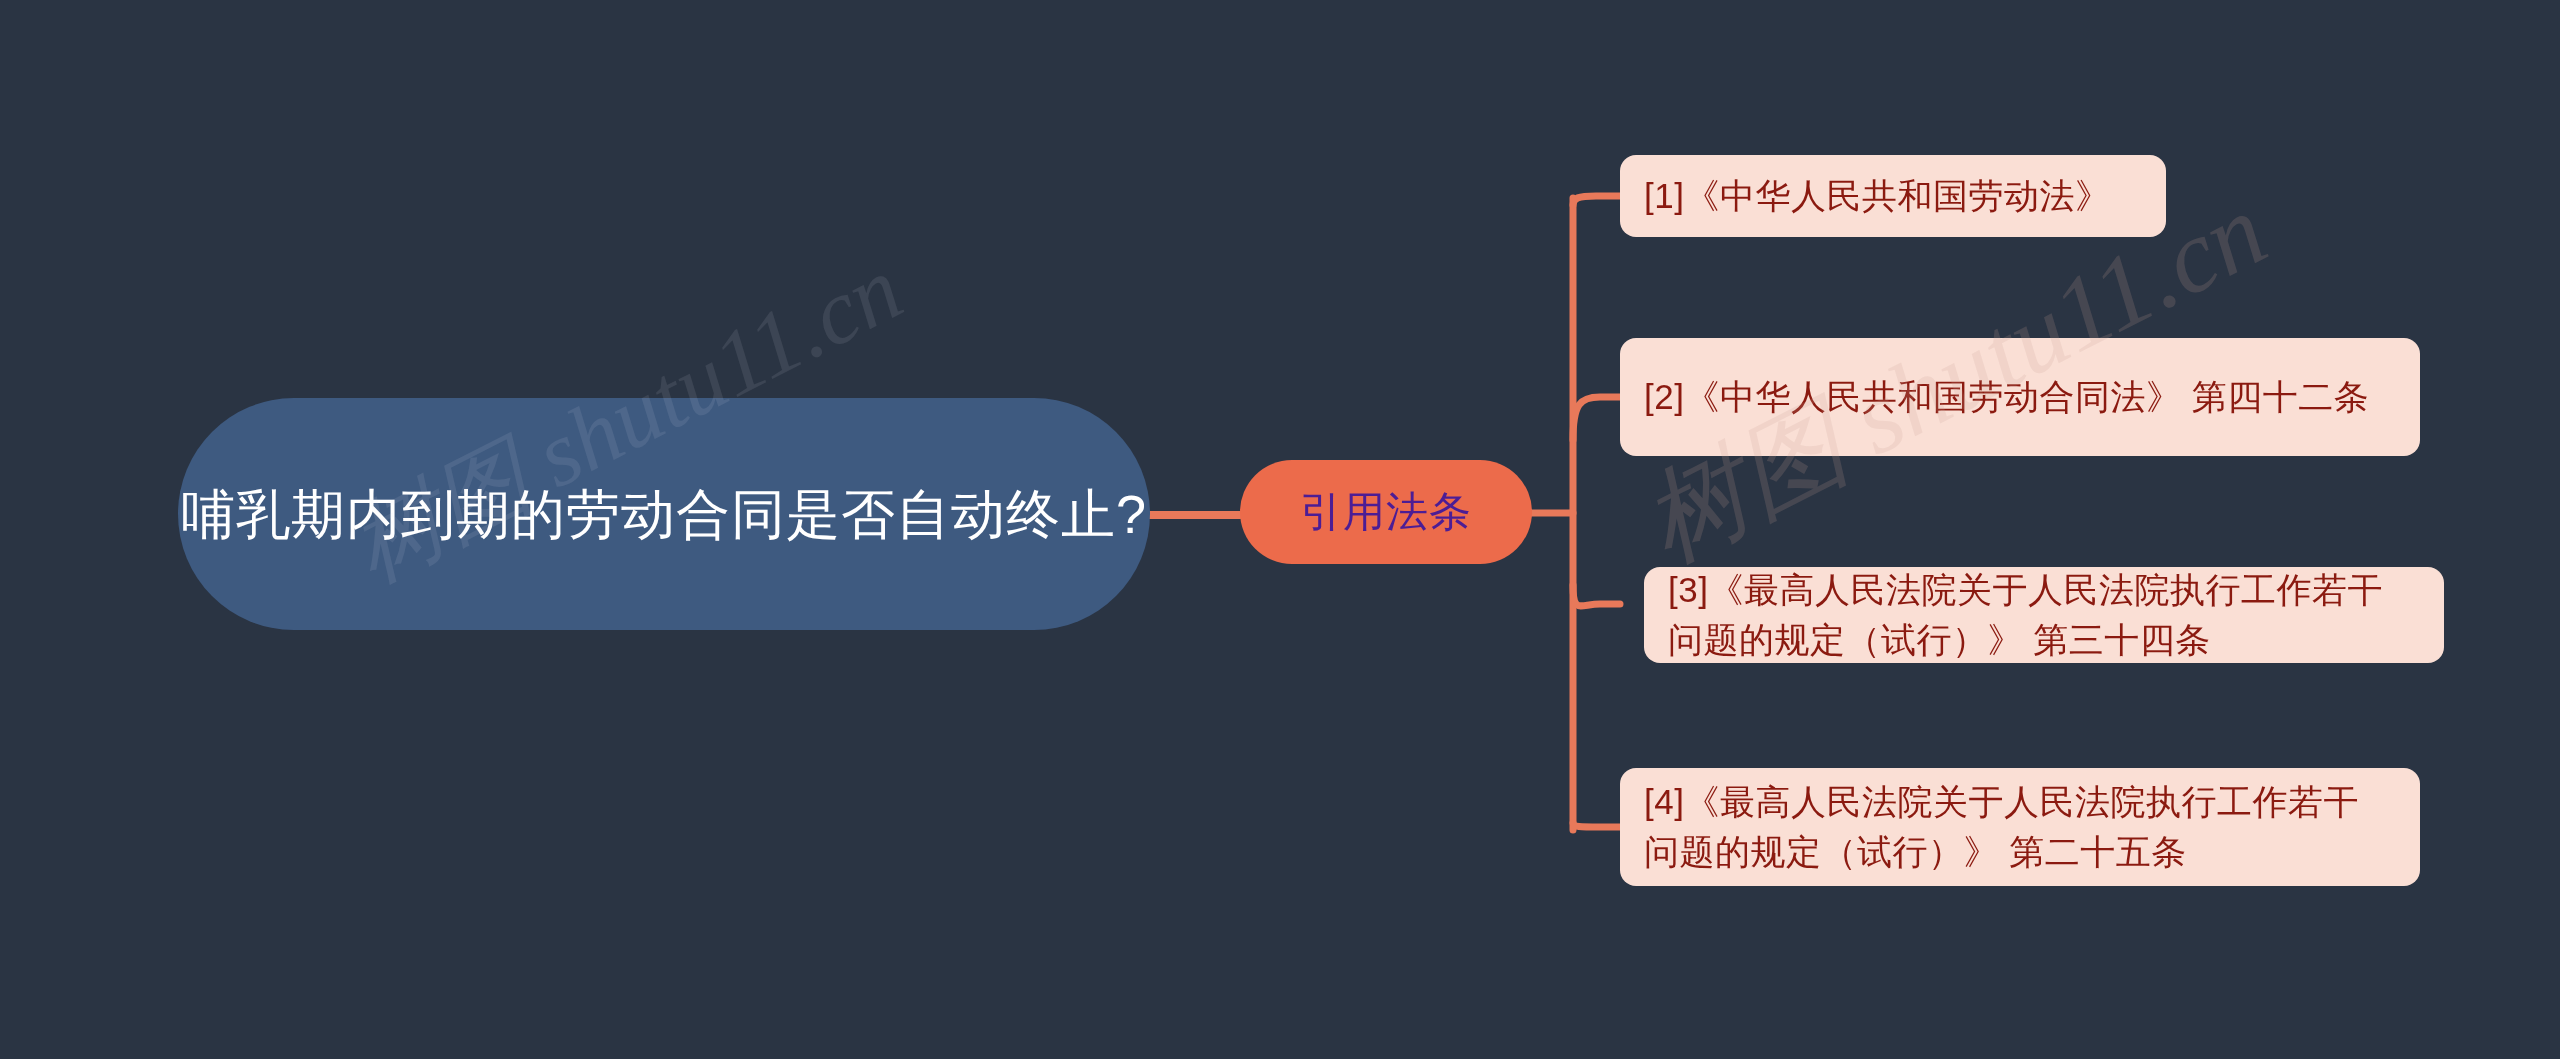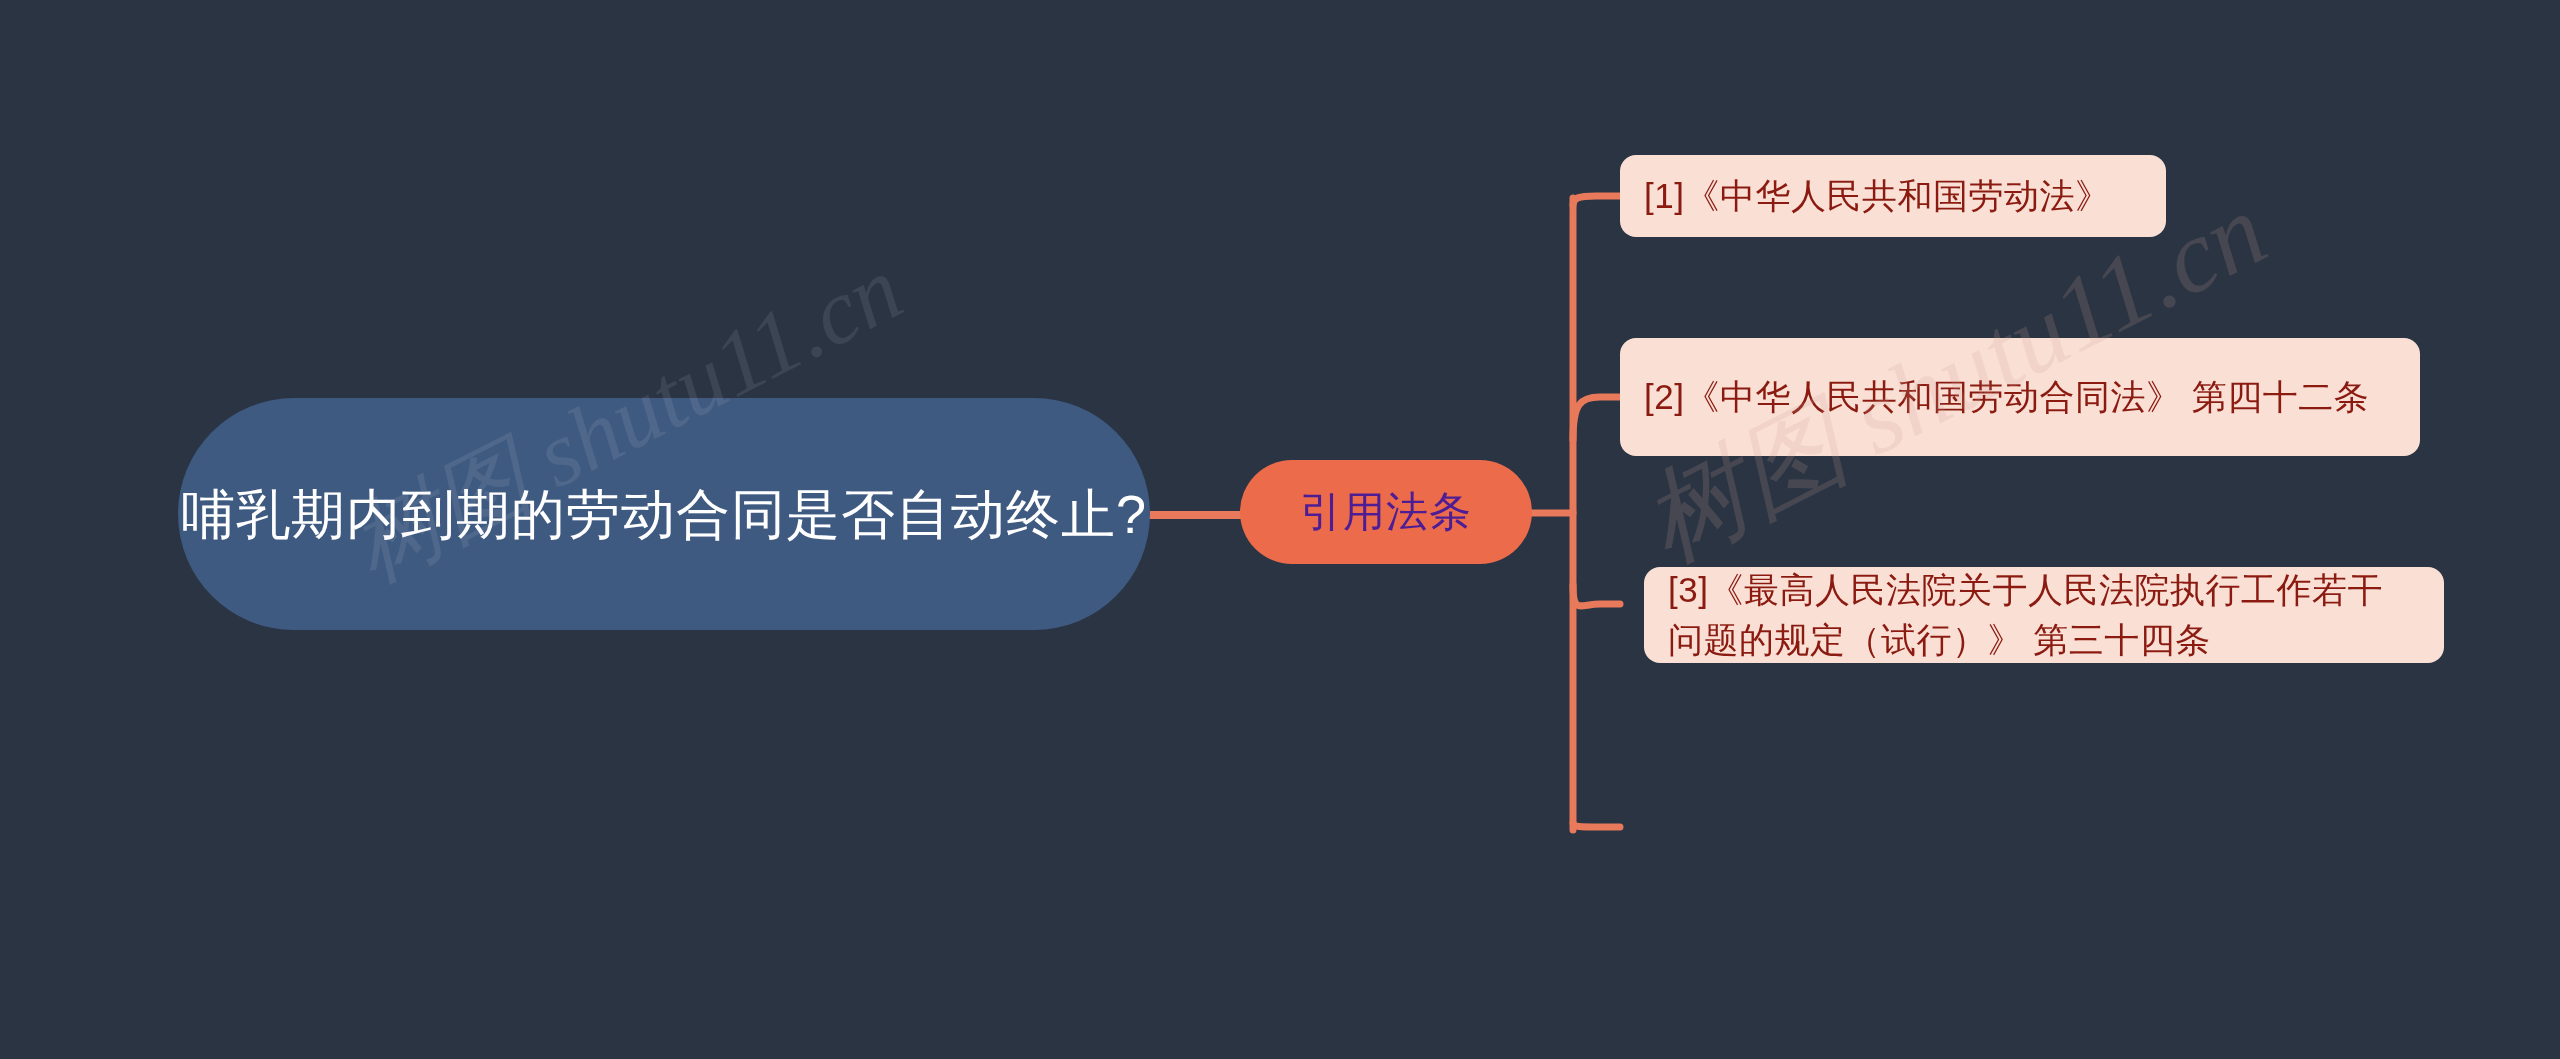--- a/index.html
+++ b/index.html
@@ -167,14 +167,17 @@
   </div>
 
   <div class="leaf-node" id="leaf-2">
     <span class="leaf-label">[2]《中华人民共和国劳动合同法》 第四十二条</span>
   </div>
 
   <div class="leaf-node" id="leaf-3">
     <span class="leaf-label">[3]《最高人民法院关于人民法院执行工作若干问题的规定（试行）》 第三十四条</span>
   </div>
 
+  <div class="leaf-node" id="leaf-4">
+    <span class="leaf-label">[4]《最高人民法院关于人民法院执行工作若干问题的规定（试行）》 第二十五条</span>
+  </div>
 
 </div>
 
 </body></html>

